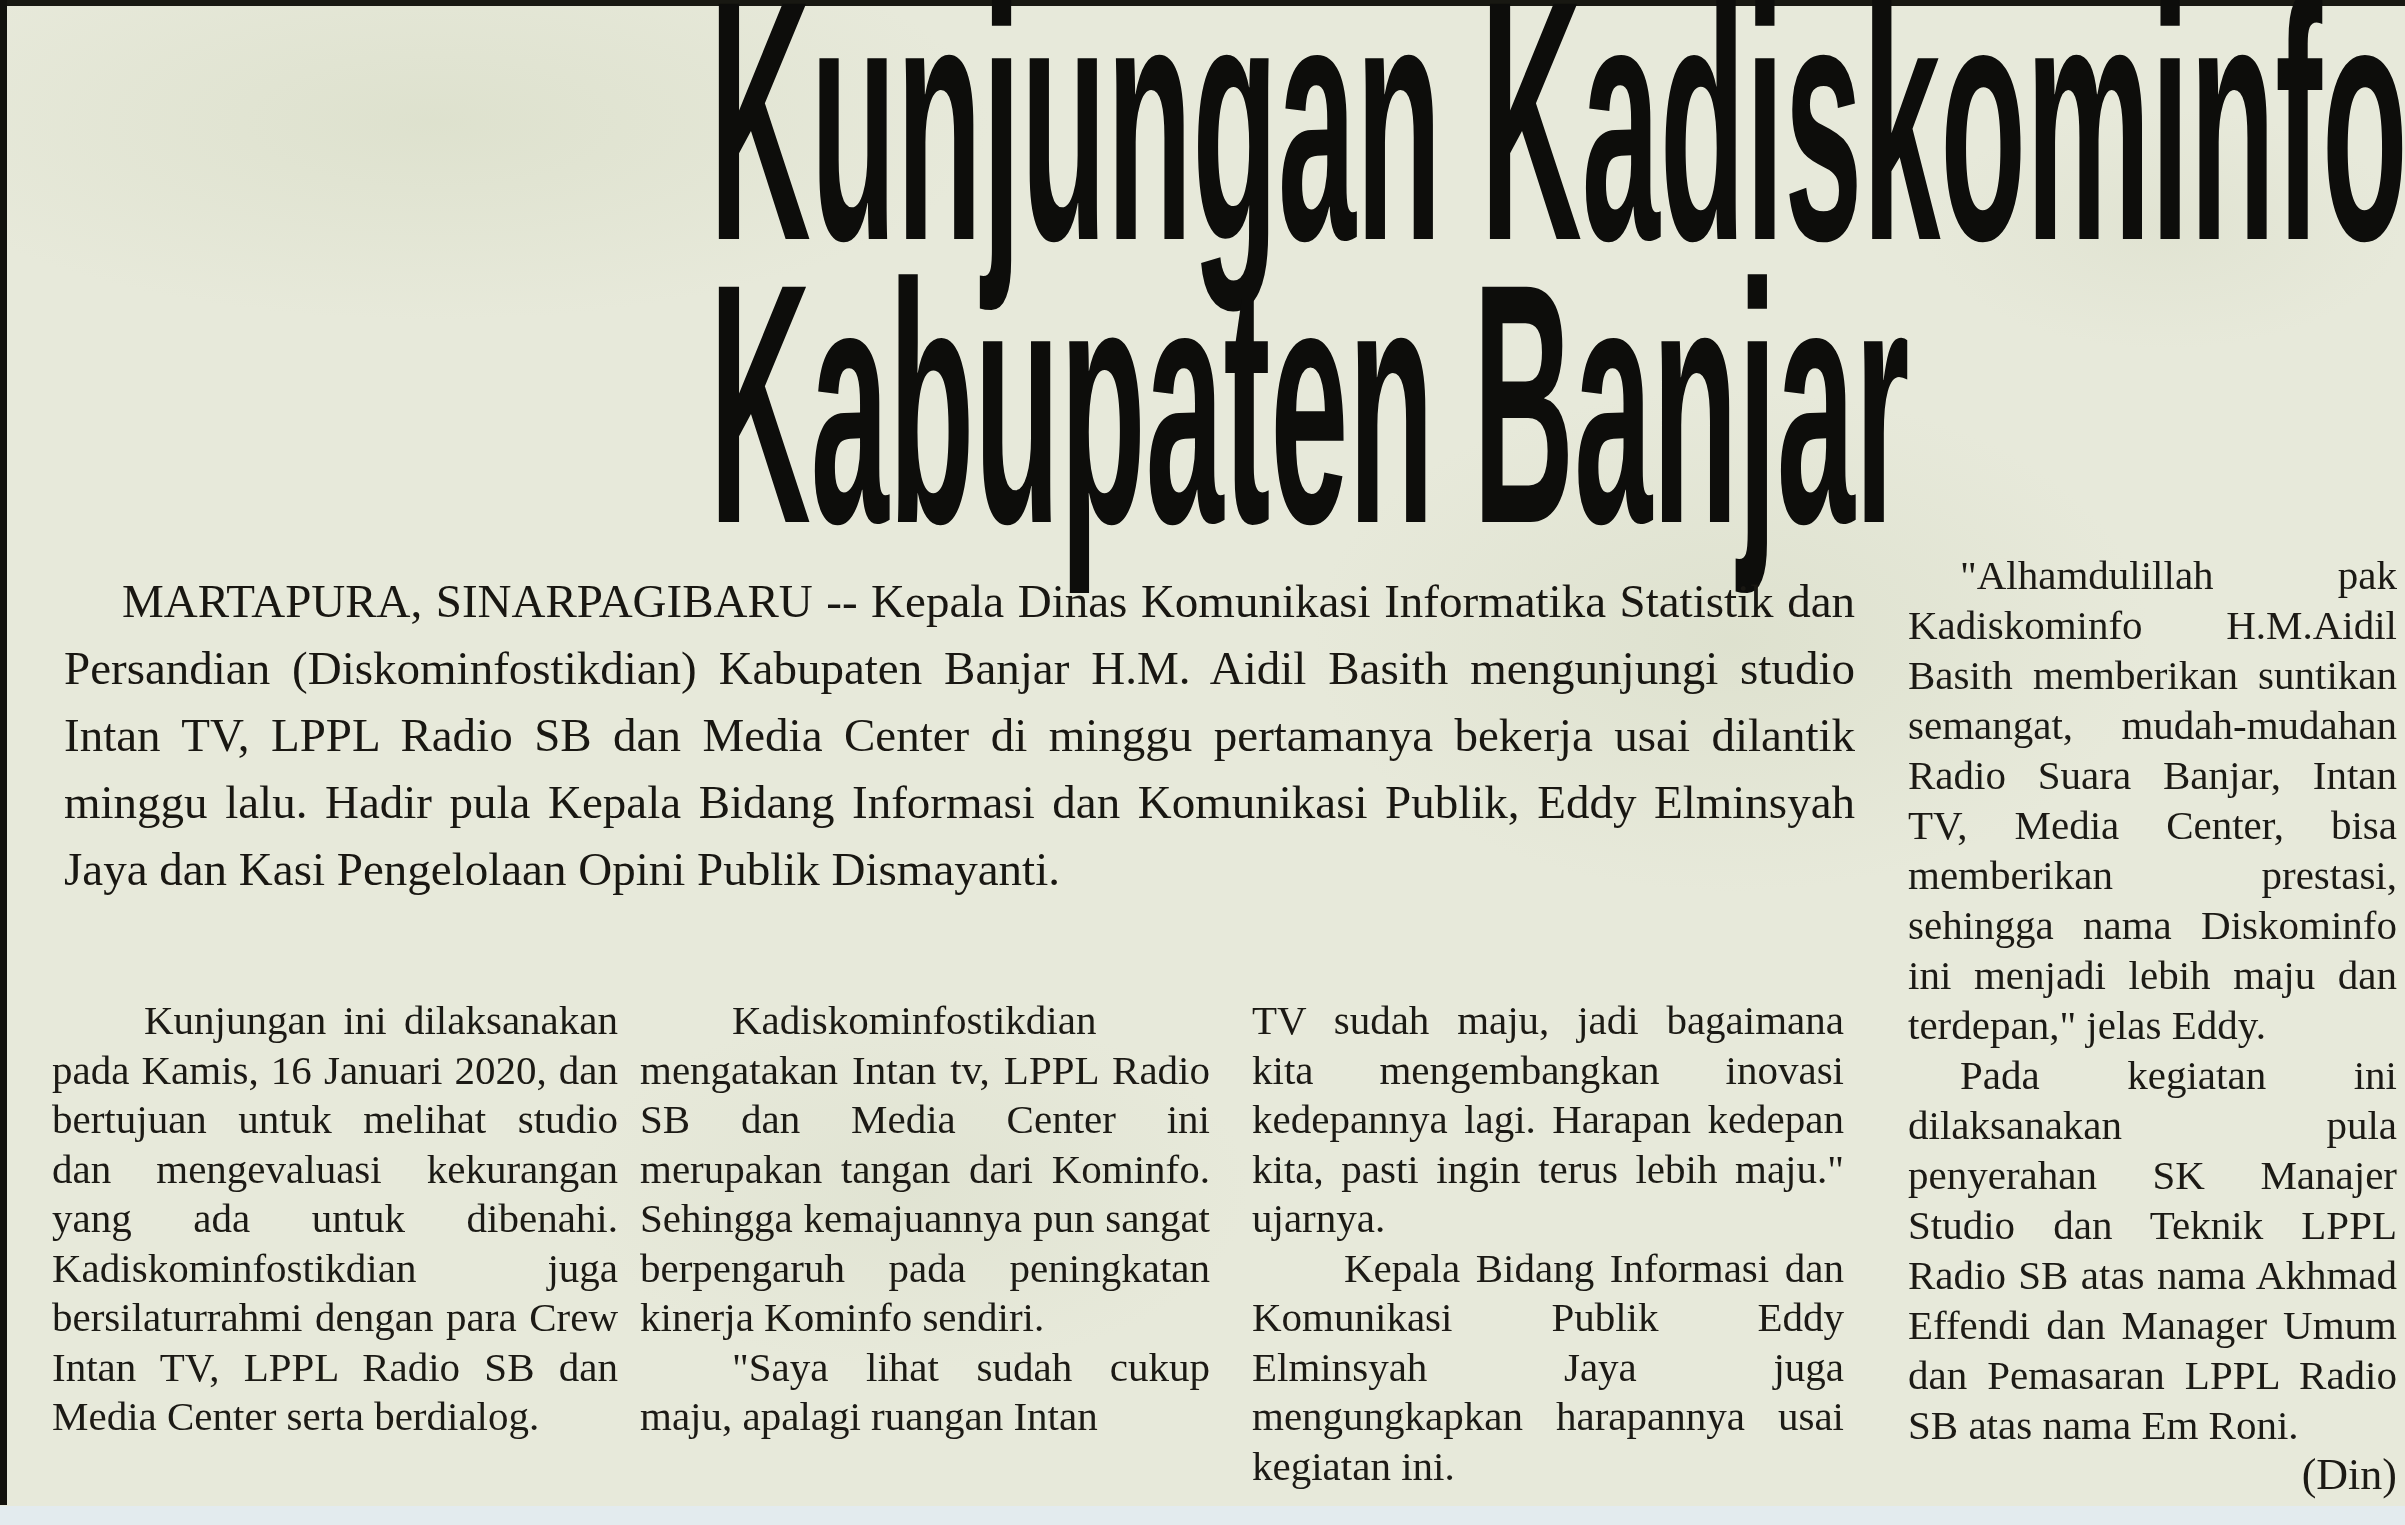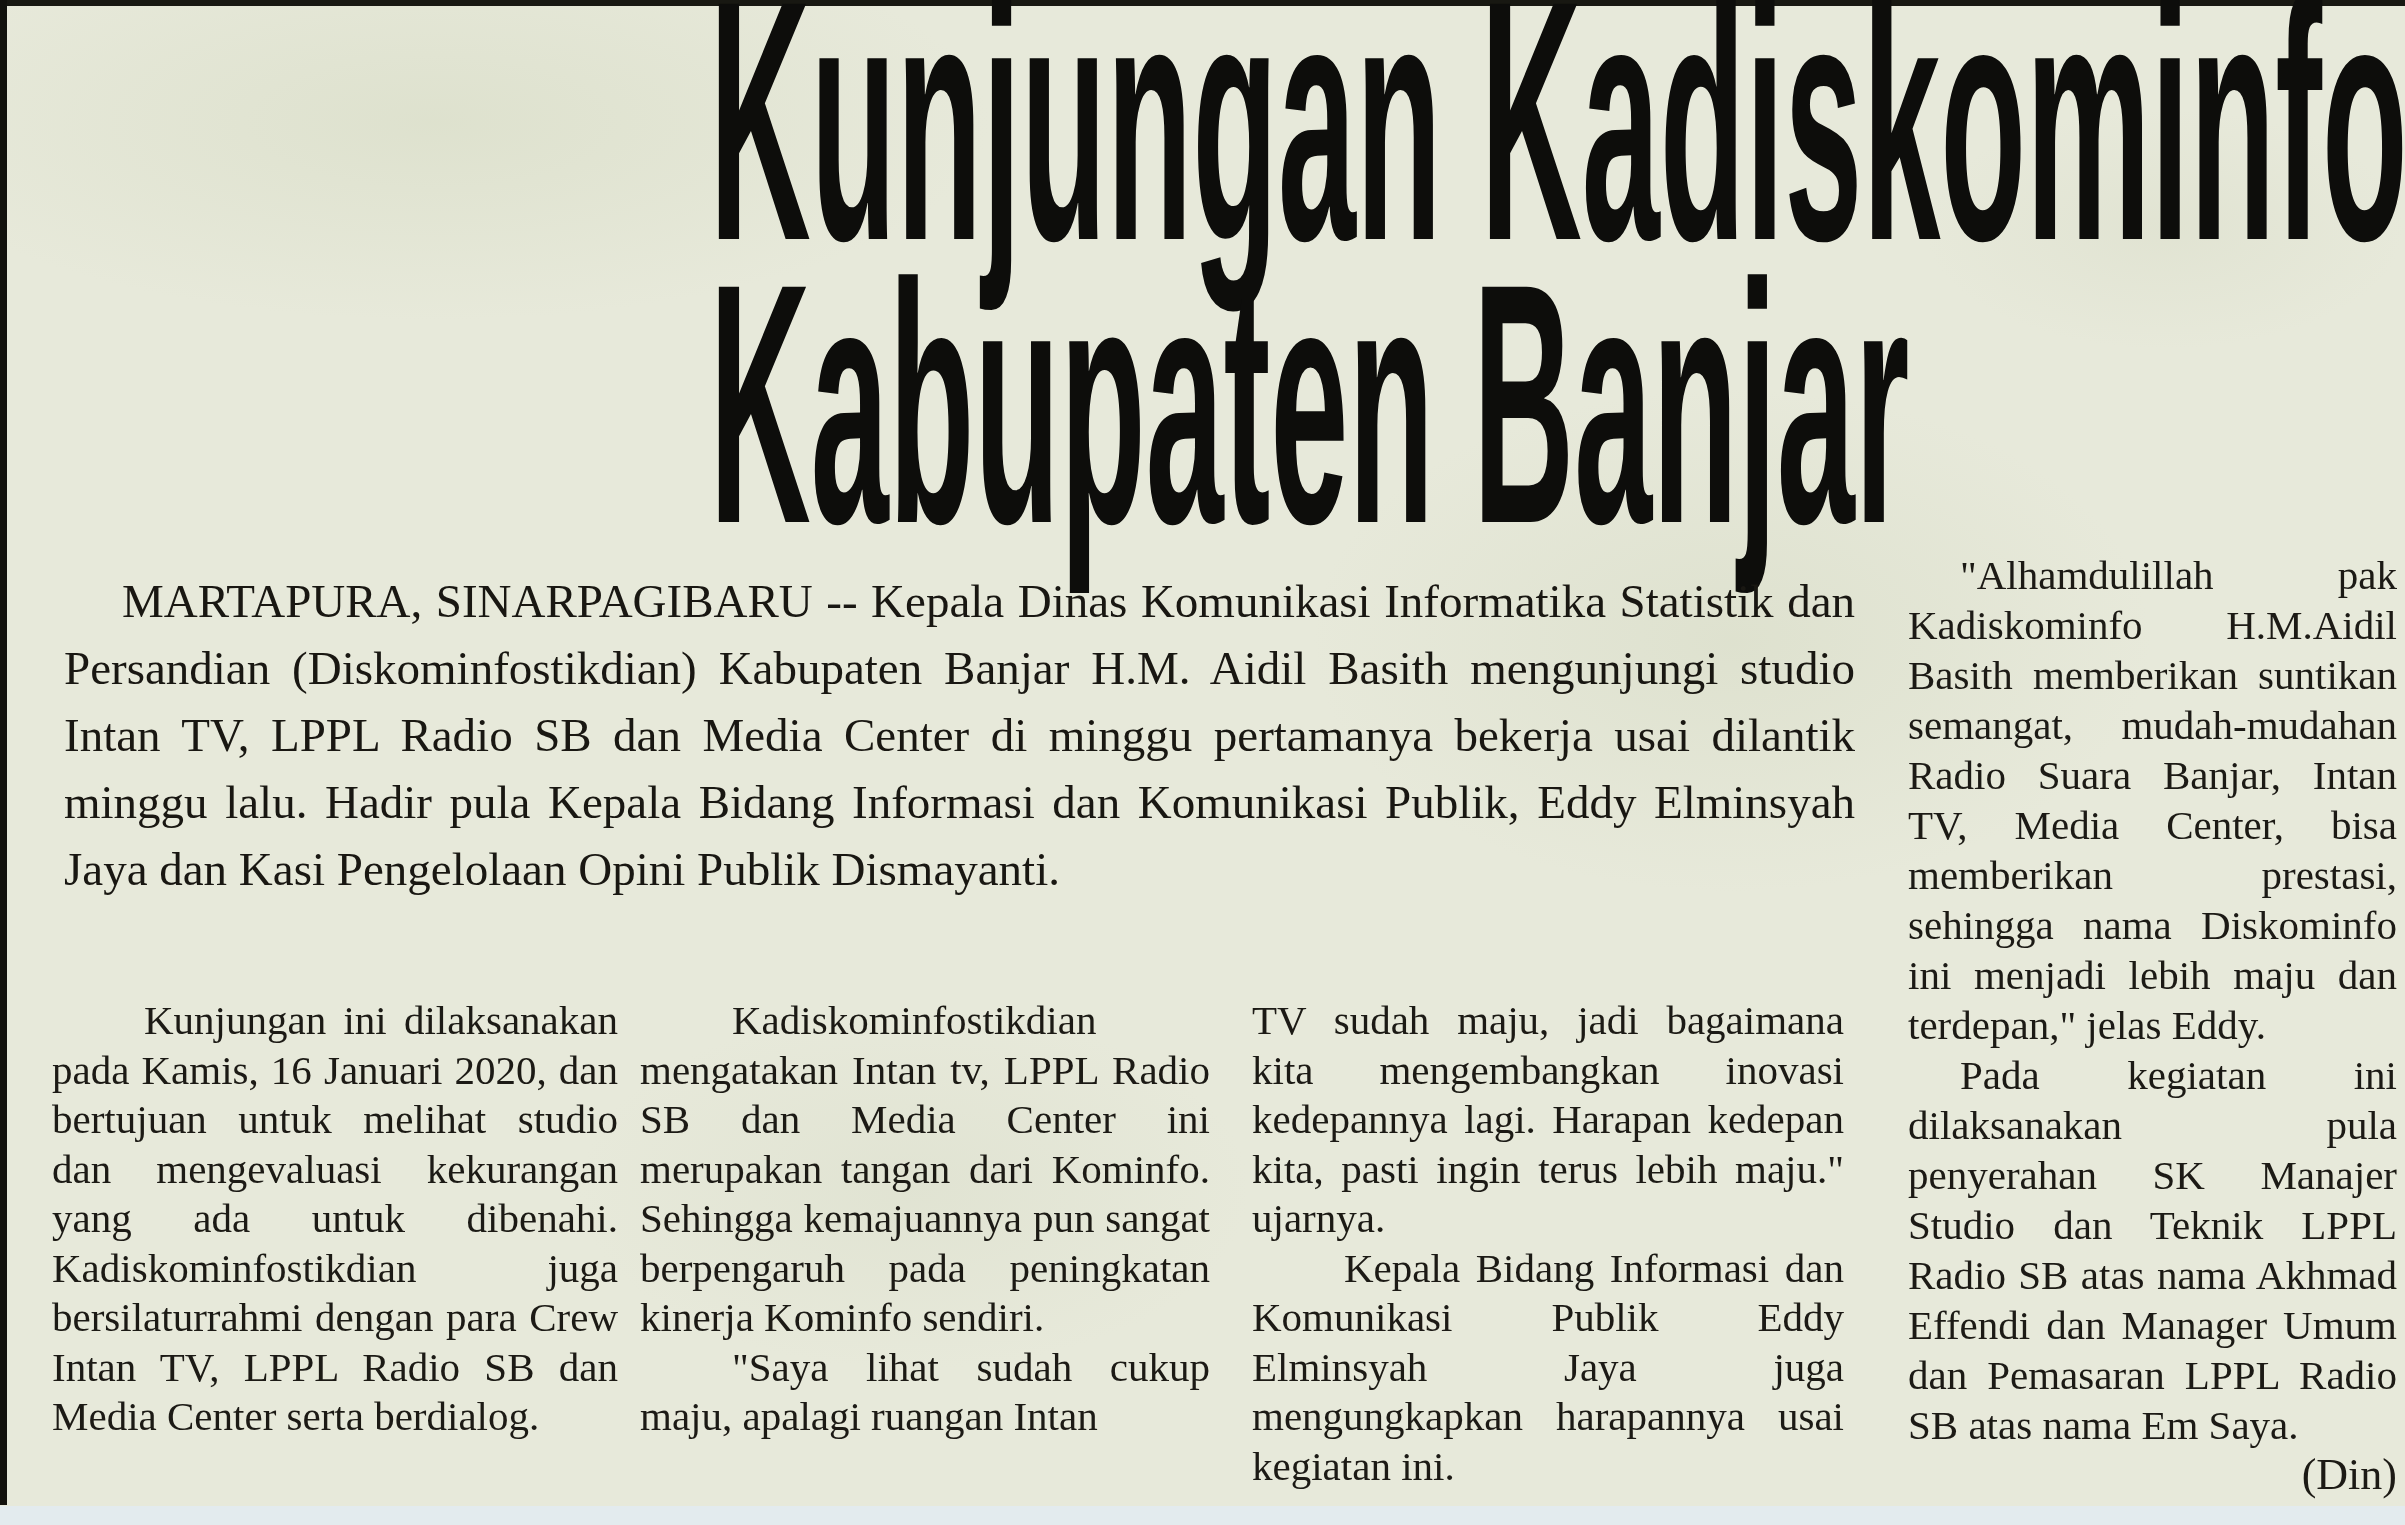--- a/index.html
+++ b/index.html
@@ -78,17 +78,17 @@
     <p class="indent">"Saya lihat sudah cukup maju, apalagi ruangan Intan</p>
   </div>
 
   <div class="col col3">
     <p class="no-indent">TV sudah maju, jadi bagaimana kita mengembangkan inovasi kedepannya lagi. Harapan kedepan kita, pasti ingin terus lebih maju." ujarnya.</p>
     <p class="indent">Kepala Bidang Informasi dan Komunikasi Publik Eddy Elminsyah Jaya juga mengungkapkan harapannya usai kegiatan ini.</p>
   </div>
 
   <div class="col col4">
     <p class="indent">"Alhamdulillah pak Kadiskominfo H.M.Aidil Basith memberikan suntikan semangat, mudah-mudahan Radio Suara Banjar, Intan TV, Media Center, bisa memberikan prestasi, sehingga nama Diskominfo ini menjadi lebih maju dan terdepan," jelas Eddy.</p>
-    <p class="indent">Pada kegiatan ini dilaksanakan pula penyerahan SK Manajer Studio dan Teknik LPPL Radio SB atas nama Akhmad Effendi dan Manager Umum dan Pemasaran LPPL Radio SB atas nama Em Saya.</p>
+    <p class="indent">Pada kegiatan ini dilaksanakan pula penyerahan SK Manajer Studio dan Teknik LPPL Radio SB atas nama Akhmad Effendi dan Manager Umum dan Pemasaran LPPL Radio SB atas nama Em Roni.</p>
     <p class="byline">(Din)</p>
   </div>
 
 </div>
 
 </body></html>

